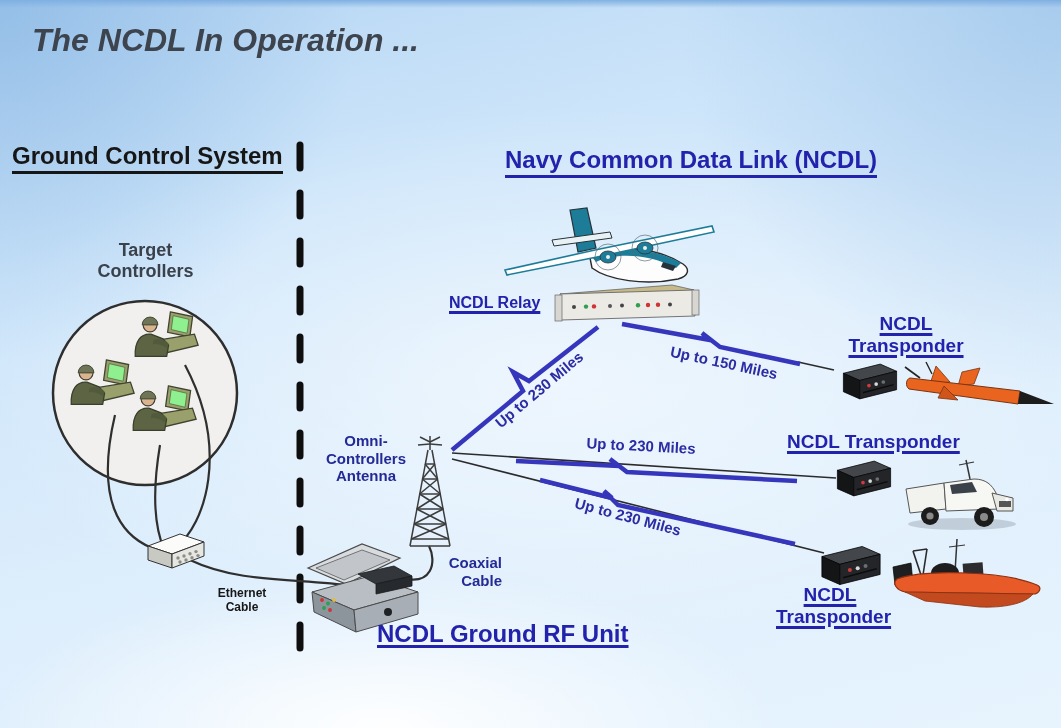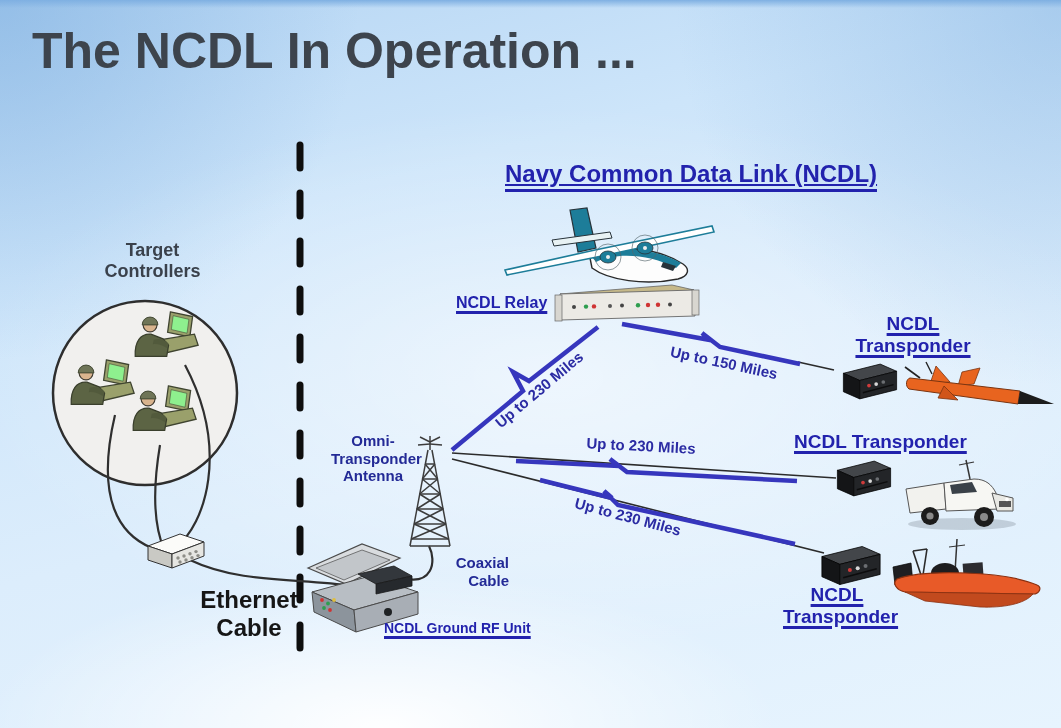--- a/index.html
+++ b/index.html
@@ -8,22 +8,22 @@
     position:relative; width:1061px; height:728px; overflow:hidden;
     background:
       linear-gradient(180deg, #7fb0e2 0px, rgba(127,176,226,0) 8px),
       radial-gradient(circle at 0% 0%, rgba(116,168,220,.50), rgba(116,168,220,0) 28%),
       radial-gradient(circle at 100% 0%, rgba(116,168,220,.42), rgba(116,168,220,0) 30%),
       radial-gradient(ellipse 52% 30% at 36% 100%, rgba(255,255,255,.97), rgba(255,255,255,0) 72%),
       radial-gradient(ellipse 70% 48% at 52% 52%, rgba(255,255,255,.55), rgba(255,255,255,0) 78%),
       linear-gradient(165deg, #b5d5f3 0%, #cde5fa 28%, #dcedfc 58%, #e7f4fe 100%);
   }
   .abs{position:absolute;}
-  .lbl{font-weight:bold; white-space:pre-line; text-align:center; line-height:1.18;margin-left:7px;}
-  .title{font-size:50px; font-weight:bold; color:#3d444d; letter-spacing:0px;}
+  .lbl{font-weight:bold; white-space:pre-line; text-align:center; line-height:1.18;}
+  .title{font-size:32px; font-weight:bold; font-style:italic; color:#3d444d; letter-spacing:0px;}
   .section-hdr{font-size:24px; font-weight:bold; border-bottom:3px solid currentColor; padding-bottom:1px; white-space:nowrap;}
   .dark{color:#161616;}
   .gray-dark{color:#3a414b;}
   .blue-link{color:#2222ad; text-decoration:underline; text-decoration-thickness:2.5px; text-underline-offset:3px;}
   .navy{color:#232a96;}
   .range-lbl{font-size:15px; font-weight:bold; color:#2b2ba3; width:130px; text-align:center; white-space:nowrap;}
   svg{display:block;}
 </style>
 </head>
 <body>
@@ -226,40 +226,41 @@
     <line x1="28" y1="18" x2="36" y2="42" stroke="#2a2a2a" stroke-width="1.6"></line>
     <line x1="42" y1="16" x2="38" y2="42" stroke="#2a2a2a" stroke-width="1.6"></line>
     <line x1="28" y1="18" x2="42" y2="16" stroke="#2a2a2a" stroke-width="1.6"></line>
     <polygon points="8,34 26,30 28,50 10,52" fill="#1f1f22" stroke="#000" stroke-width="0.7"></polygon>
     <ellipse cx="60" cy="40" rx="14" ry="10" fill="#1d1d1f"></ellipse>
     <rect x="78" y="30" width="20" height="13" fill="#2c2c30" transform="rotate(-4 88 36)"></rect>
     <path d="M12,46 C40,36 120,38 152,52 C157,54 155,61 148,61 L20,59 C11,57 7,50 12,46 Z" fill="#e85a28" stroke="#8a3010" stroke-width="1.2"></path>
     <path d="M20,59 L148,61 C140,71 118,75 95,74 L40,68 Z" fill="#c24a1e" stroke="#8a3010" stroke-width="0.8"></path>
   </svg>
 
-
-  <div class="abs section-hdr" style="left:505px; top:160px; color:#2222ad;text-decoration:underline;">Navy Common Data Link (NCDL)</div>
+  <div class="abs section-hdr dark" style="left:12px; top:142px;">Ground Control System</div>
+
+  <div class="abs section-hdr" style="left:505px; top:146px; color:#2222ad;">Navy Common Data Link (NCDL)</div>
 
   <div class="abs lbl gray-dark" style="left:73px; top:240px; width:145px; font-size:18px;">Target
 Controllers</div>
 
 
-  <div class="abs lbl dark" style="left:182px; top:586px; width:120px; font-size:24px;">Ethernet
+  <div class="abs lbl dark" style="left:182px; top:586px; width:120px; font-size:12px;">Ethernet
 Cable</div>
 
   <div class="abs lbl blue-link" style="left:449px; top:294px; font-size:16px; white-space:nowrap;">NCDL Relay</div>
 
   <div class="abs lbl navy" style="left:324px; top:432px; width:84px; font-size:15px;">Omni-
-Transponder
+Controllers
 Antenna</div>
 
   <div class="abs lbl navy" style="left:418px; top:554px; width:84px; font-size:15px;text-align:right;">Coaxial
 Cable</div>
 
-  <div class="abs lbl blue-link" style="left:377px; top:620px; font-size:14px; white-space:nowrap;">NCDL Ground RF Unit</div>
+  <div class="abs lbl blue-link" style="left:377px; top:620px; font-size:24px; white-space:nowrap;">NCDL Ground RF Unit</div>
 
   <div class="abs lbl blue-link" style="left:845px; top:313px; width:122px; font-size:19px;">NCDL
 Transponder</div>
 
   <div class="abs lbl blue-link" style="left:787px; top:431px; font-size:19px; white-space:nowrap;">NCDL Transponder</div>
 
   <div class="abs lbl blue-link" style="left:776px; top:584px; width:108px; font-size:19px;">NCDL
 Transponder</div>
 
   <div class="abs range-lbl" style="left:474px; top:381px; transform:rotate(-40deg);">Up to 230 Miles</div>

